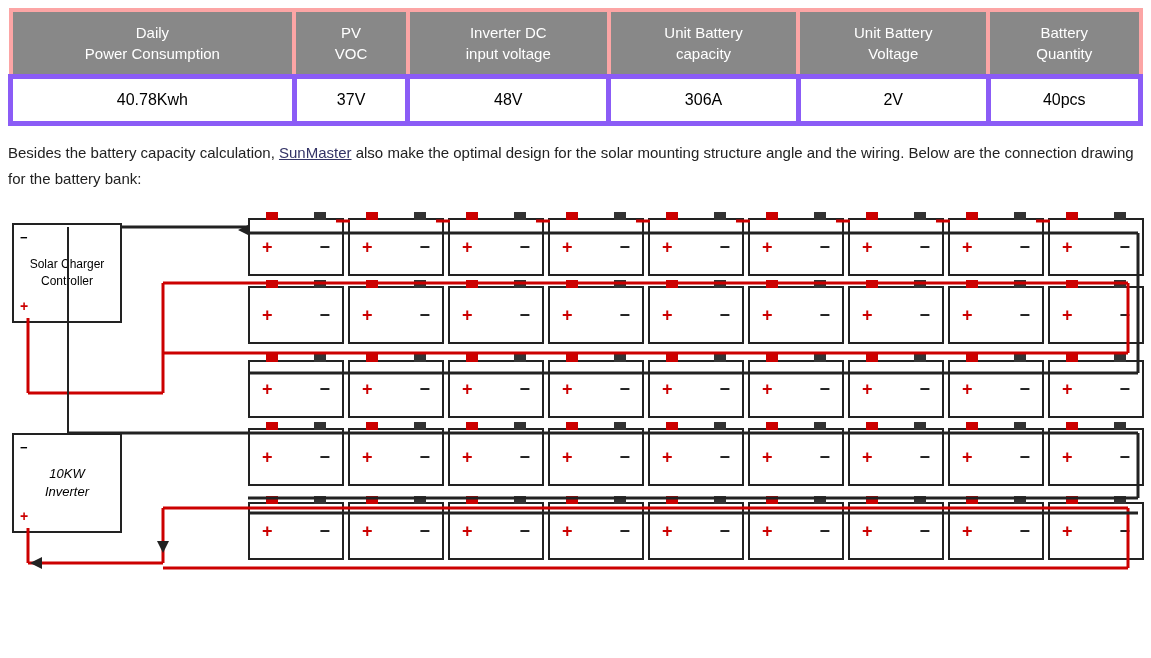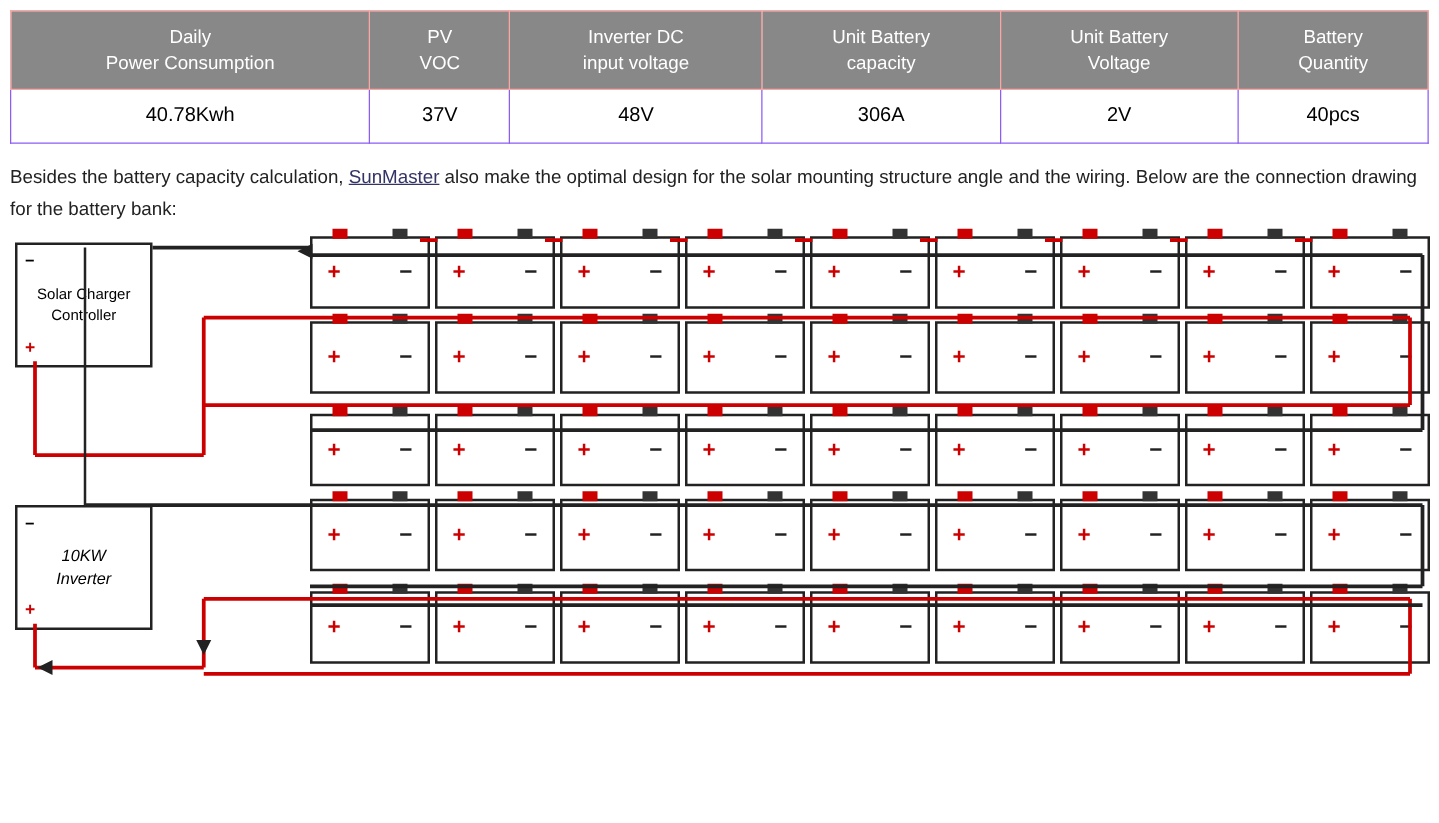--- a/index.html
+++ b/index.html
@@ -16,35 +16,35 @@
     .data-table {
       width: 100%;
       border-collapse: collapse;
       margin-bottom: 14px;
     }
     .data-table th {
       background: #888;
       color: #fff;
       padding: 10px 16px;
       font-weight: normal;
-      border: 1px solid #fca5a5;
+      border: 4px solid #fca5a5;
       vertical-align: top;
       font-size: 15px;
       line-height: 1.4;
     }
     .data-table td {
-      border: 1px solid #8b5cf6;
+      border: 5px solid #8b5cf6;
       padding: 12px;
       text-align: center;
       font-size: 16px;
     }
 
     
     .description {
-      margin: 10px 0 4px 0;
+      margin: 10px 0 22px 0;
       font-size: 15px;
       line-height: 1.7;
       color: #222;
     }
     .description a {
       color: #336;
       text-decoration: underline;
     }
 
     

